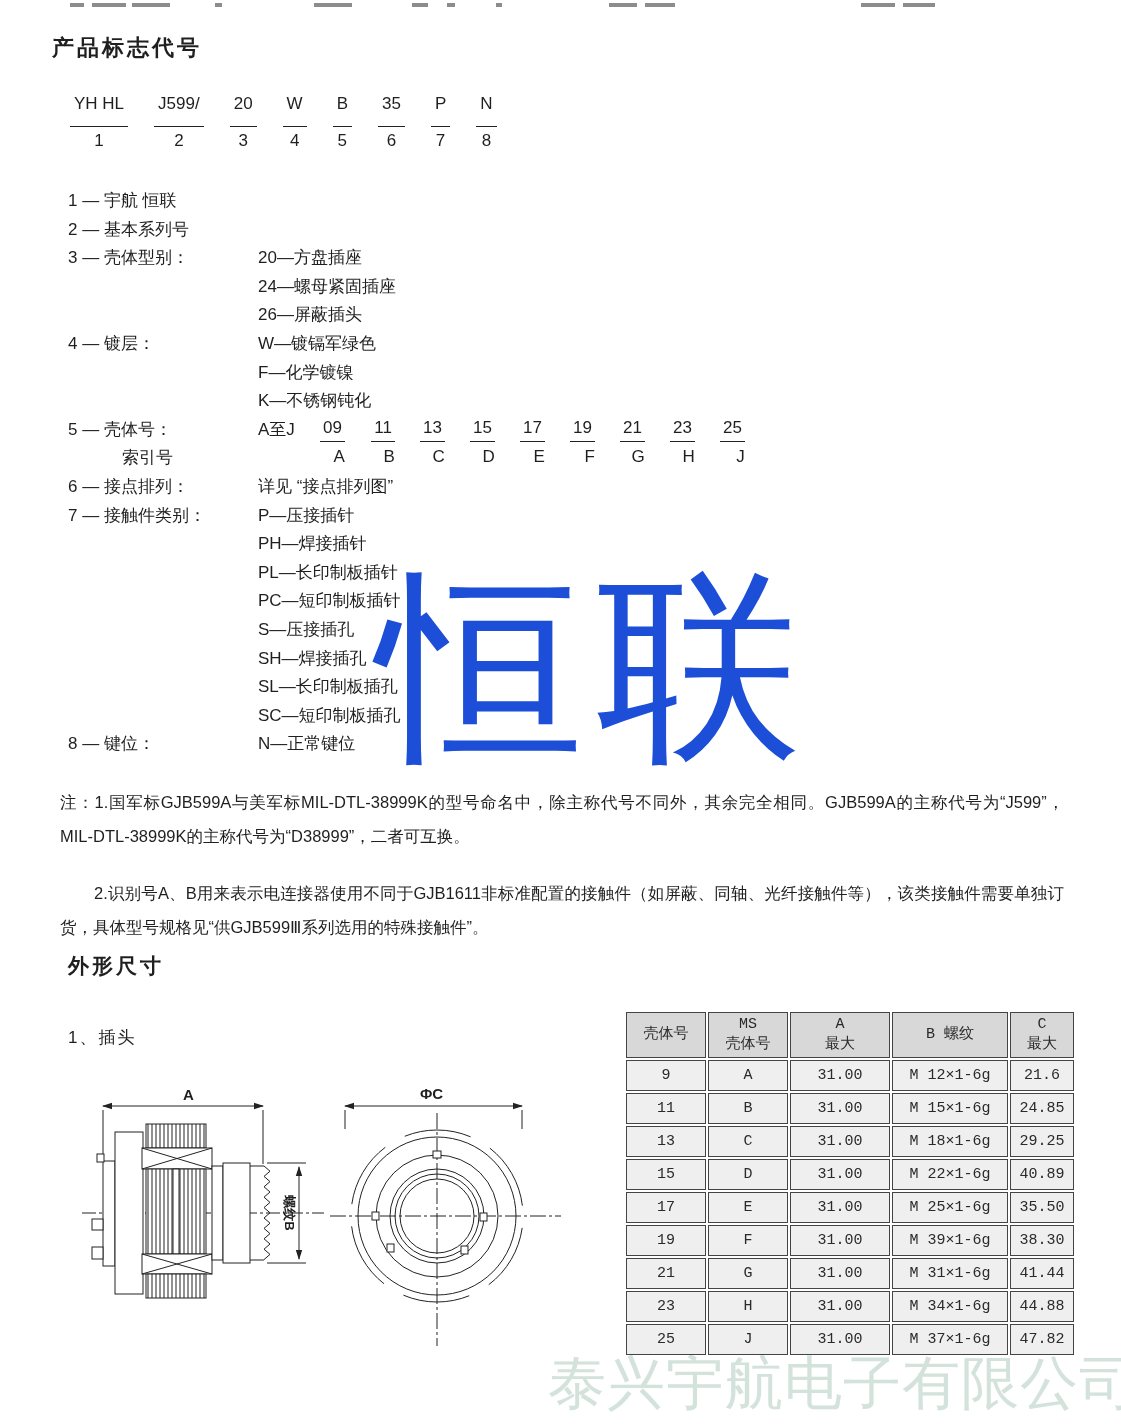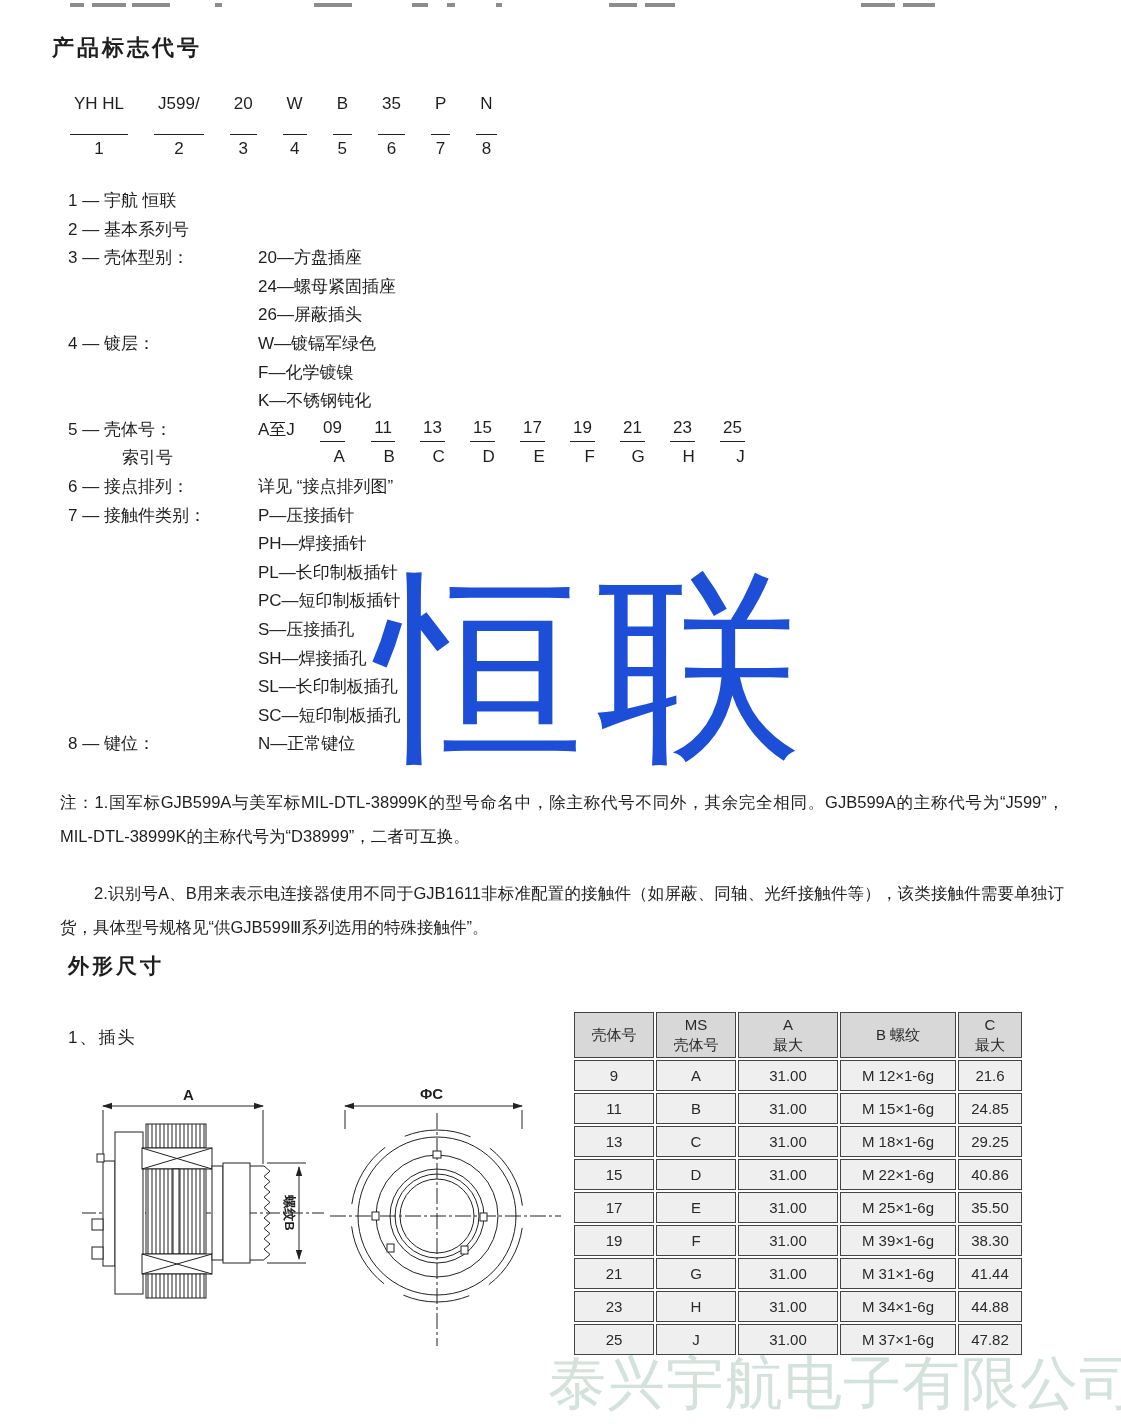--- a/index.html
+++ b/index.html
@@ -24,21 +24,21 @@
   .frag{position:absolute;top:3px;height:4px;background:#8c8c8c;}
 
   
   .h1{position:absolute;left:52px;top:33px;font-size:22px;font-weight:bold;letter-spacing:3px;}
   .h2{position:absolute;left:68px;top:952px;font-size:21px;font-weight:bold;letter-spacing:3px;}
   .plug-label{position:absolute;left:68px;top:1026px;font-size:17px;letter-spacing:2px;}
 
   
   .code-row{position:absolute;left:70px;top:94px;display:flex;align-items:flex-start;}
   .code-part{margin-right:26px;text-align:center;font-size:17px;}
-  .code-label{border-bottom:1.5px solid #222;padding:0 4px 20px;white-space:nowrap;}
+  .code-label{border-bottom:1.5px solid #222;padding:0 4px 12px;white-space:nowrap;}
   .code-num{padding-top:4px;}
 
   
   .spec-list{position:absolute;left:68px;top:155px;font-size:17px;margin-top:32px;}
   .spec-row{display:flex;line-height:28.6px;}
   .spec-left{flex:0 0 190px;width:190px;white-space:nowrap;}
   .spec-left2{padding-left:54px;}
   .spec-option{white-space:nowrap;}
   .si-row{display:flex;align-items:flex-start;}
   .si-prefix{margin-right:22px;line-height:28.6px;}
@@ -50,21 +50,21 @@
   .notes{position:absolute;left:60px;top:786px;width:1004px;font-size:16.5px;line-height:33.5px;text-align:justify;}
   .note-p{margin:0;}
   .note-p.indent{text-indent:34px;margin-top:24px;}
 
   
   .svg-side{position:absolute;left:78px;top:1086px;}
   .svg-front{position:absolute;left:328px;top:1083px;}
   svg text{font-family:"Liberation Sans",sans-serif;fill:#1f1f1f;}
 
   
-  .dim-table-wrap{position:absolute;left:572px;top:1010px;}
+  .dim-table-wrap{position:absolute;left:624px;top:1010px;font-family:Liberation Mono, monospace;}
   table.dim{border-collapse:separate;border-spacing:2px;font-size:15px;color:#2a2a2a;}
   table.dim th,table.dim td{border:1px solid #444;text-align:center;}
   table.dim th{background:#d8d8d8;font-weight:normal;height:44px;white-space:pre-line;line-height:20px;padding:0 6px;}
   table.dim td{background:#efefef;height:29px;padding:0 8px;white-space:nowrap;}
 </style>
 </head>
 <body>
 
 <div class="layer-wm">
   <div class="wm-center">恒联</div>
@@ -362,21 +362,21 @@
             <td>C</td>
             <td>31.00</td>
             <td>M 18×1-6g</td>
             <td>29.25</td>
           </tr>
           <tr>
             <td>15</td>
             <td>D</td>
             <td>31.00</td>
             <td>M 22×1-6g</td>
-            <td>40.86</td>
+            <td>40.89</td>
           </tr>
           <tr>
             <td>17</td>
             <td>E</td>
             <td>31.00</td>
             <td>M 25×1-6g</td>
             <td>35.50</td>
           </tr>
           <tr>
             <td>19</td>

